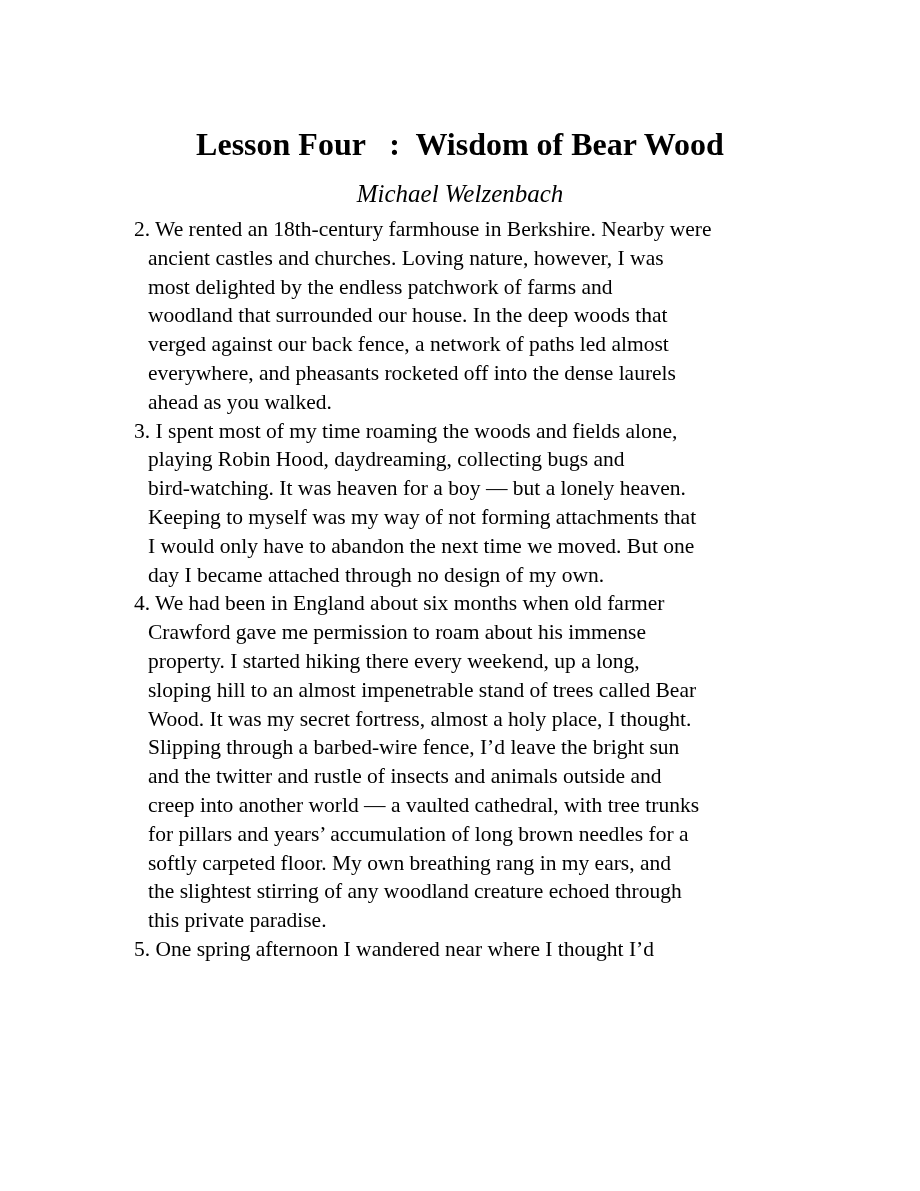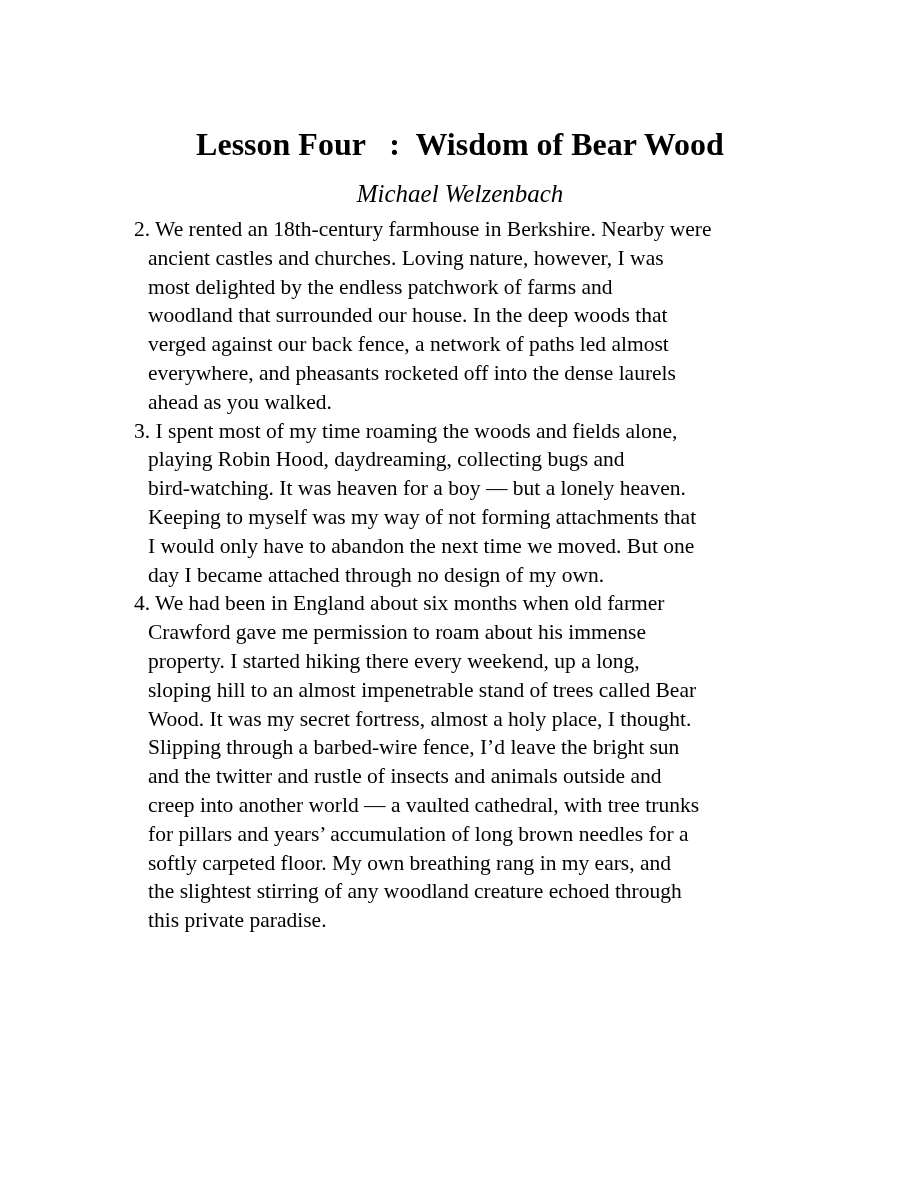--- a/index.html
+++ b/index.html
@@ -82,14 +82,15 @@
 property. I started hiking there every weekend, up a long,
 sloping hill to an almost impenetrable stand of trees called Bear
 Wood. It was my secret fortress, almost a holy place, I thought.
 Slipping through a barbed-wire fence, I’d leave the bright sun
 and the twitter and rustle of insects and animals outside and
 creep into another world — a vaulted cathedral, with tree trunks
 for pillars and years’ accumulation of long brown needles for a
 softly carpeted floor. My own breathing rang in my ears, and
 the slightest stirring of any woodland creature echoed through
 this private paradise.</div>
+      <div class="para">5. One spring afternoon I wandered near where I thought I’d</div>
     </div>
 </div>
 
 </body></html>

